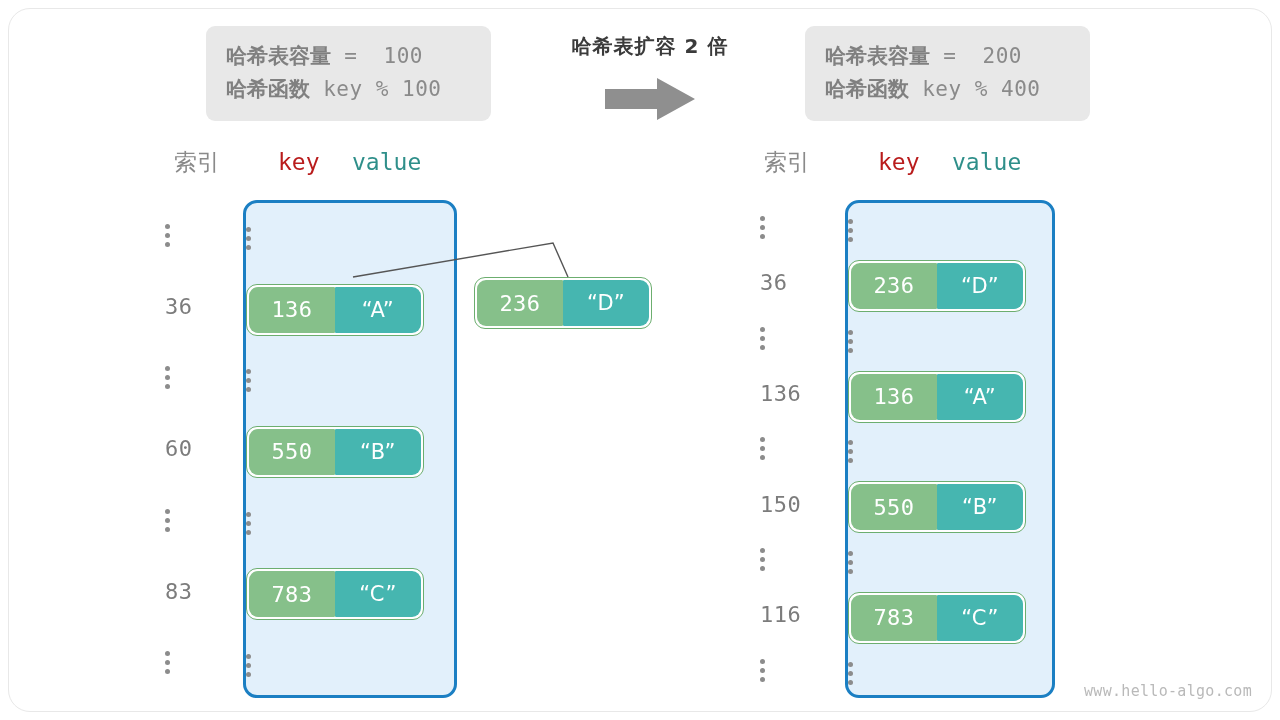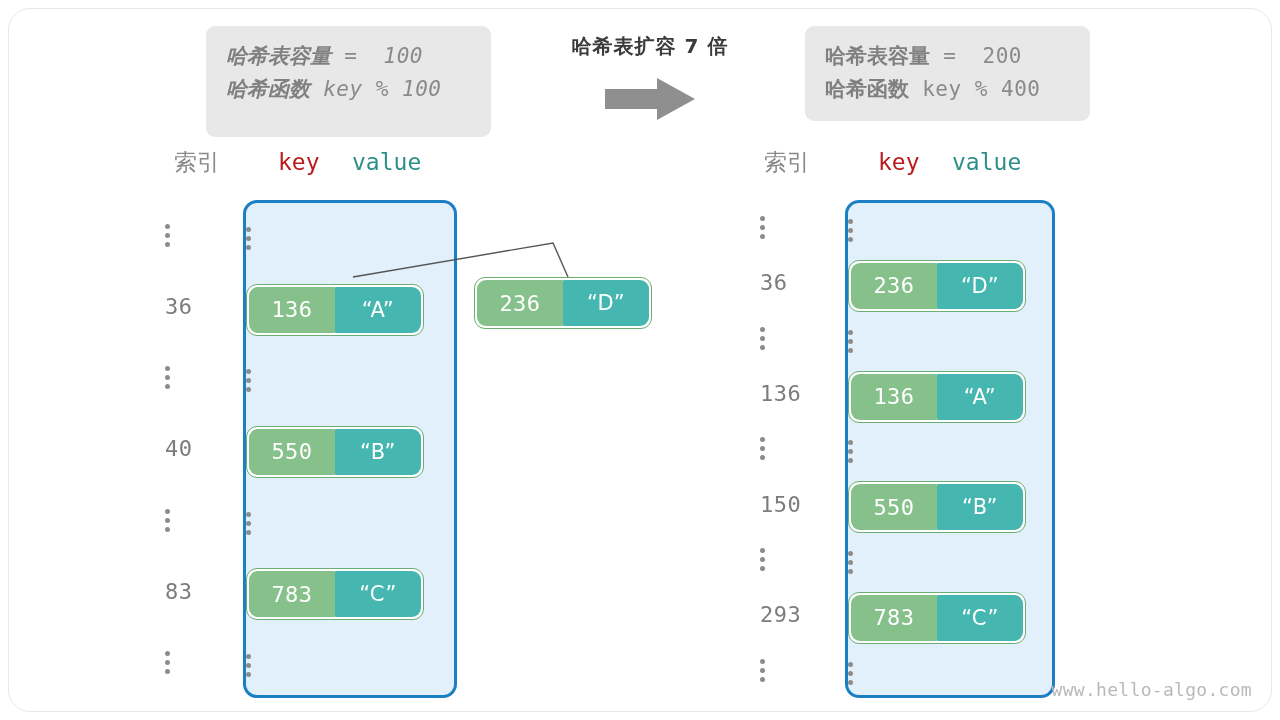--- a/index.html
+++ b/index.html
@@ -44,21 +44,21 @@
     color: #8a8a8a;
     white-space: pre;
     letter-spacing: 0.5px;
   }
   .info-line b {
     font-family: "DejaVu Sans", "Liberation Sans", sans-serif;
     font-weight: bold;
     color: #808080;
     letter-spacing: 0;
   }
-  #info-left  { left: 206px; top: 26px; width: 285px; height: 111px; font-style: italic; }
+  #info-left  { left: 206px; top: 26px; width: 285px; height: 95px; }
   #info-right { left: 805px; top: 26px; width: 285px; height: 95px; }
 
   
   #center-caption {
     position: absolute;
     left: 520px;
     top: 33px;
     width: 260px;
     text-align: center;
     font-size: 20px;
@@ -214,37 +214,37 @@
     height: 720px;
     pointer-events: none;
   }
 
   
   #watermark {
     position: absolute;
     right: 28px;
     bottom: 20px;
     font-family: "DejaVu Sans Mono", "Liberation Mono", monospace;
-    font-size: 18px;
+    font-size: 15px;
     color: #b9b9b9;
     letter-spacing: 0.3px;
   }
 </style>
 </head>
 <body>
 
 <div id="stage">
   <div class="frame"></div>
 
   <div class="info-box" id="info-left">
     <div class="info-line"><b>哈希表容量</b><span> =  100</span></div>
     <div class="info-line"><b>哈希函数</b><span> key % 100</span></div>
   </div>
 
-  <div id="center-caption">哈希表扩容 7 倍</div>
+  <div id="center-caption">哈希表扩容 2 倍</div>
   <svg id="arrow-right-icon" viewBox="0 0 90 42">
     <polygon points="0,11 52,11 52,0 90,21 52,42 52,31 0,31" fill="#8f8f8f"></polygon>
   </svg>
 
   <div class="info-box" id="info-right">
     <div class="info-line"><b>哈希表容量</b><span> =  200</span></div>
     <div class="info-line"><b>哈希函数</b><span> key % 400</span></div>
   </div>
 
   <div class="col-head head-index" id="head-left-index">索引</div>
@@ -267,21 +267,21 @@
         <span class="index-label">36</span>
       </div>
       <div class="row" style="top: 142.286px; height: 71.1429px;">
         <span class="vdots">
           <i></i>
           <i></i>
           <i></i>
         </span>
       </div>
       <div class="row" style="top: 213.429px; height: 71.1429px;">
-        <span class="index-label">40</span>
+        <span class="index-label">60</span>
       </div>
       <div class="row" style="top: 284.571px; height: 71.1429px;">
         <span class="vdots">
           <i></i>
           <i></i>
           <i></i>
         </span>
       </div>
       <div class="row" style="top: 355.714px; height: 71.1429px;">
         <span class="index-label">83</span>
@@ -375,21 +375,21 @@
         <span class="index-label">150</span>
       </div>
       <div class="row" style="top: 332px; height: 55.3333px;">
         <span class="vdots">
           <i></i>
           <i></i>
           <i></i>
         </span>
       </div>
       <div class="row" style="top: 387.333px; height: 55.3333px;">
-        <span class="index-label">293</span>
+        <span class="index-label">116</span>
       </div>
       <div class="row" style="top: 442.667px; height: 55.3333px;">
         <span class="vdots">
           <i></i>
           <i></i>
           <i></i>
         </span>
       </div>
     </div>
   <div class="bucket" id="bucket-right">

